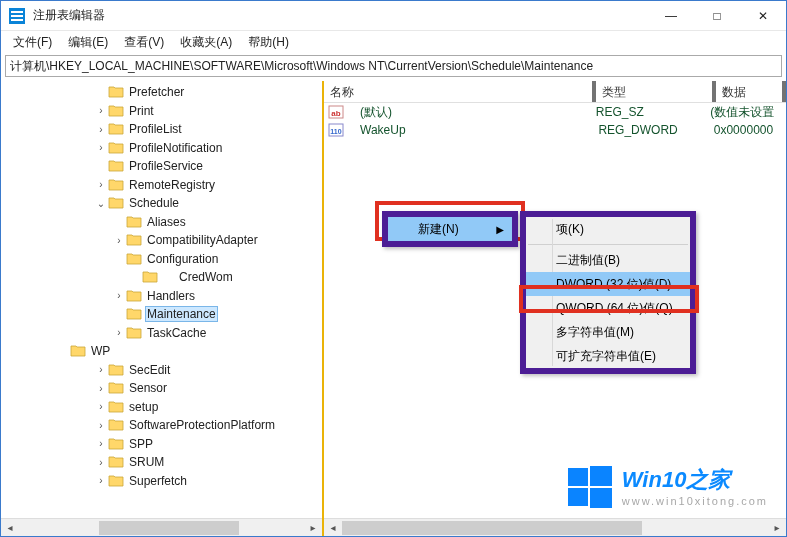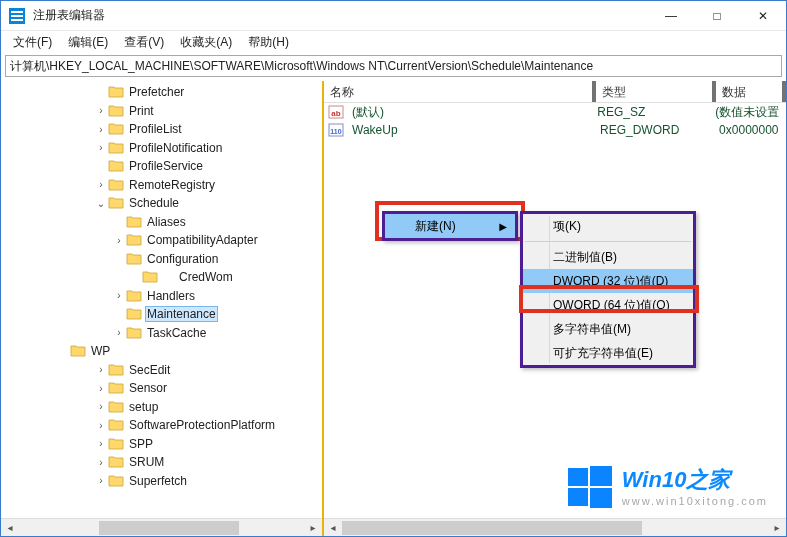--- a/index.html
+++ b/index.html
@@ -27,30 +27,30 @@
 .tree-node .label { padding: 0 2px; }
 .tree-node.selected .label { background: #cde8ff; border: 1px solid #7ab6e8; padding: 0 1px; }
 
 .list-pane { flex: 1; position: relative; overflow: hidden; }
 .list-header { display: flex; height: 22px; border-bottom: 1px solid #e0e0e0; font-size: 12px; color: #333; }
 .list-header .col { padding: 3px 6px; border-right: 4px solid #737373; }
 .col-name { width: 272px; }
 .col-type { width: 120px; }
 .col-data { flex: 1; }
 .list-row { display: flex; height: 18px; align-items: center; font-size: 12px; color: #14532d; }
-.list-row .cell { padding: 0 8px; overflow: hidden; white-space: nowrap; }
+.list-row .cell { padding: 0 16px; overflow: hidden; white-space: nowrap; }
 .list-row .row-icon { width: 16px; height: 16px; margin-left: 4px; display: inline-flex; align-items: center; justify-content: center; }
 
 .hscroll { position: absolute; bottom: 0; left: 0; right: 0; height: 18px; background: #f0f0f0; border-top: 1px solid #ddd; display: flex; align-items: center; }
 .hscroll .arrow { width: 18px; height: 18px; display: flex; align-items: center; justify-content: center; font-size: 10px; color: #555; }
 .hscroll .track { flex: 1; height: 18px; position: relative; }
 .hscroll .thumb { position: absolute; top: 2px; height: 14px; background: #cdcdcd; border-radius: 0; }
 
 .context-layer { position: absolute; top: 0; left: 0; right: 0; bottom: 0; pointer-events: none; }
-.context-menu { position: absolute; background: #f0f0f0; border: 3px solid #4c1d95; box-shadow: 2px 2px 4px rgba(0,0,0,0.25); font-size: 12px; color: #000; pointer-events: auto; }
+.context-menu { position: absolute; background: #f0f0f0; border: 6px solid #4c1d95; box-shadow: 2px 2px 4px rgba(0,0,0,0.25); font-size: 12px; color: #000; pointer-events: auto; }
 .context-menu .item { height: 24px; display: flex; align-items: center; padding: 0 24px 0 30px; position: relative; white-space: nowrap; }
 .context-menu .item.highlight { background: #91c9f7; }
 .context-menu .item .arrow-r { position: absolute; right: 8px; font-size: 10px; }
 .context-menu .sep { height: 1px; background: #d0d0d0; margin: 3px 2px; }
 .gutter { position: absolute; left: 26px; top: 2px; bottom: 2px; width: 1px; background: #d8d8d8; }
 
 .red-box { position: absolute; border: 4px solid #e03020; pointer-events: none; }
 
 .watermark { position: absolute; right: 18px; bottom: 28px; display: flex; align-items: center; gap: 10px; }
 .watermark .logo { width: 44px; height: 44px; }

